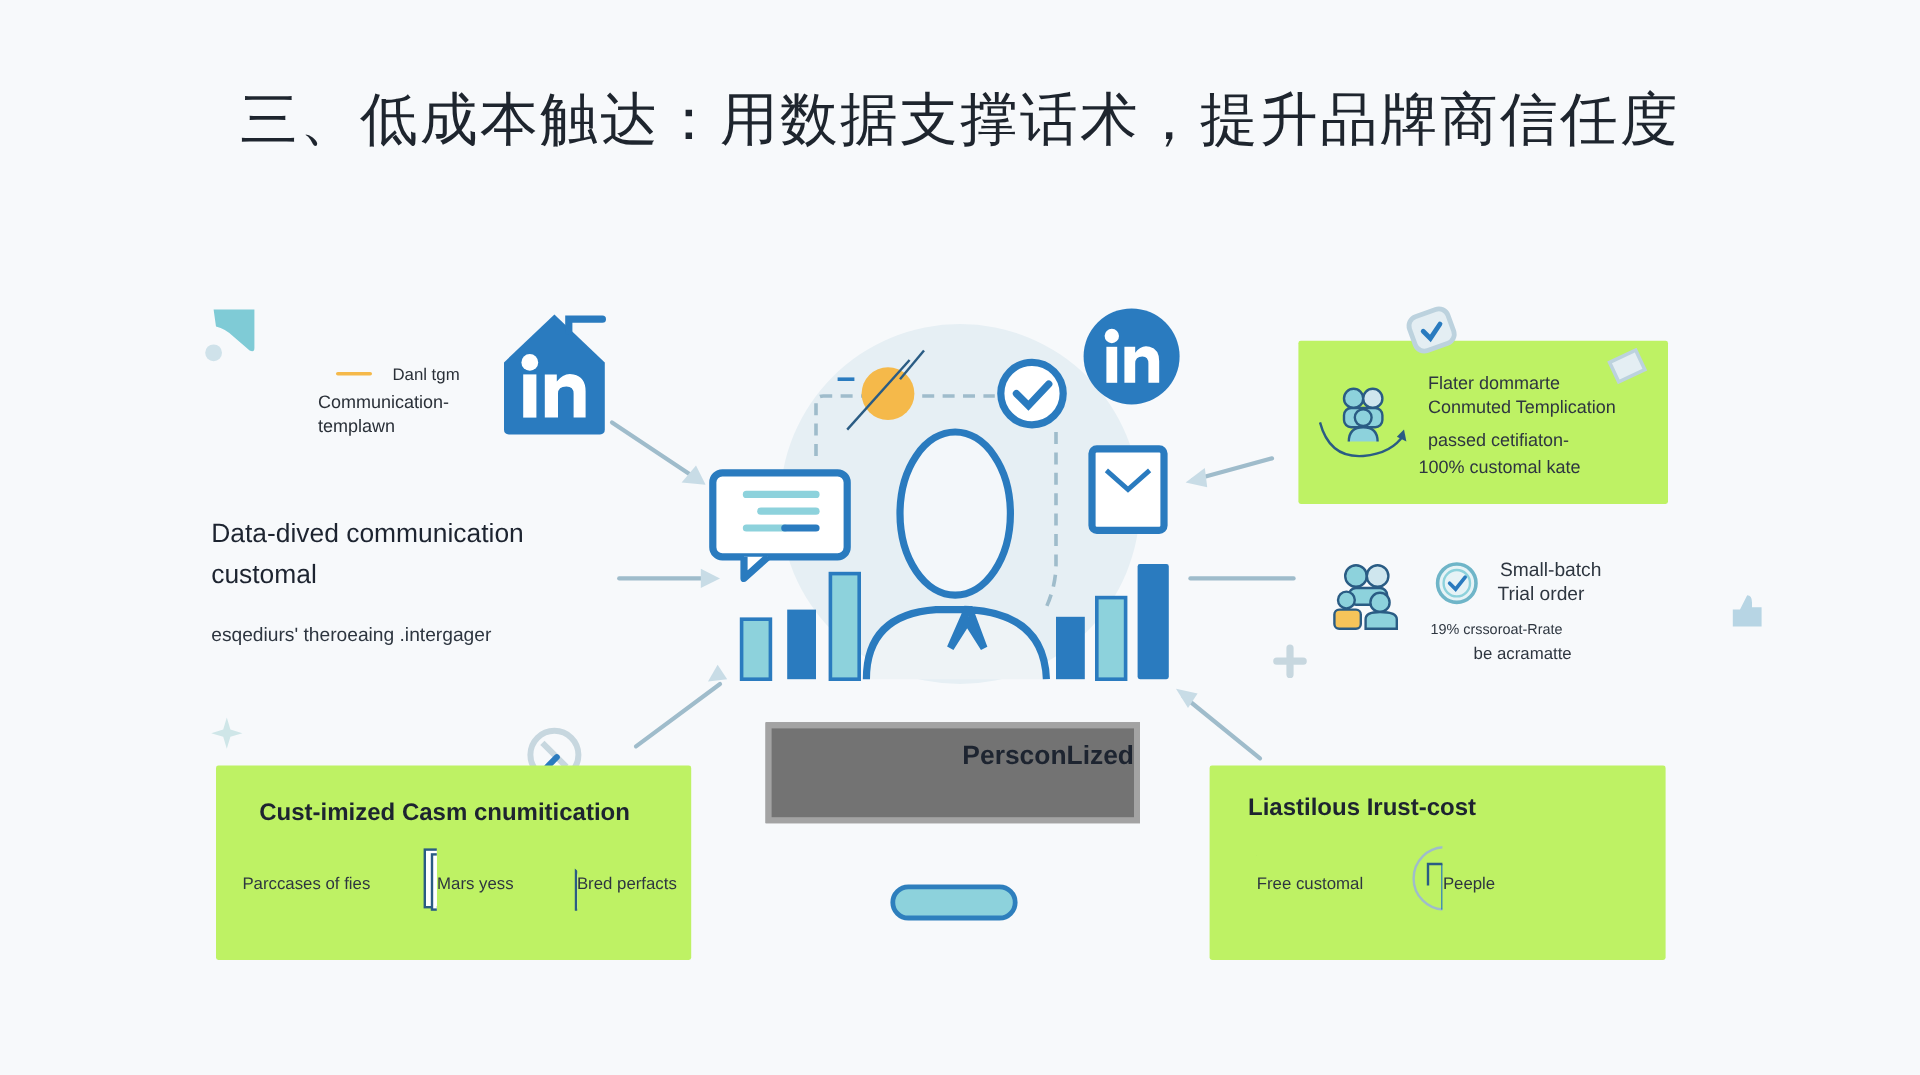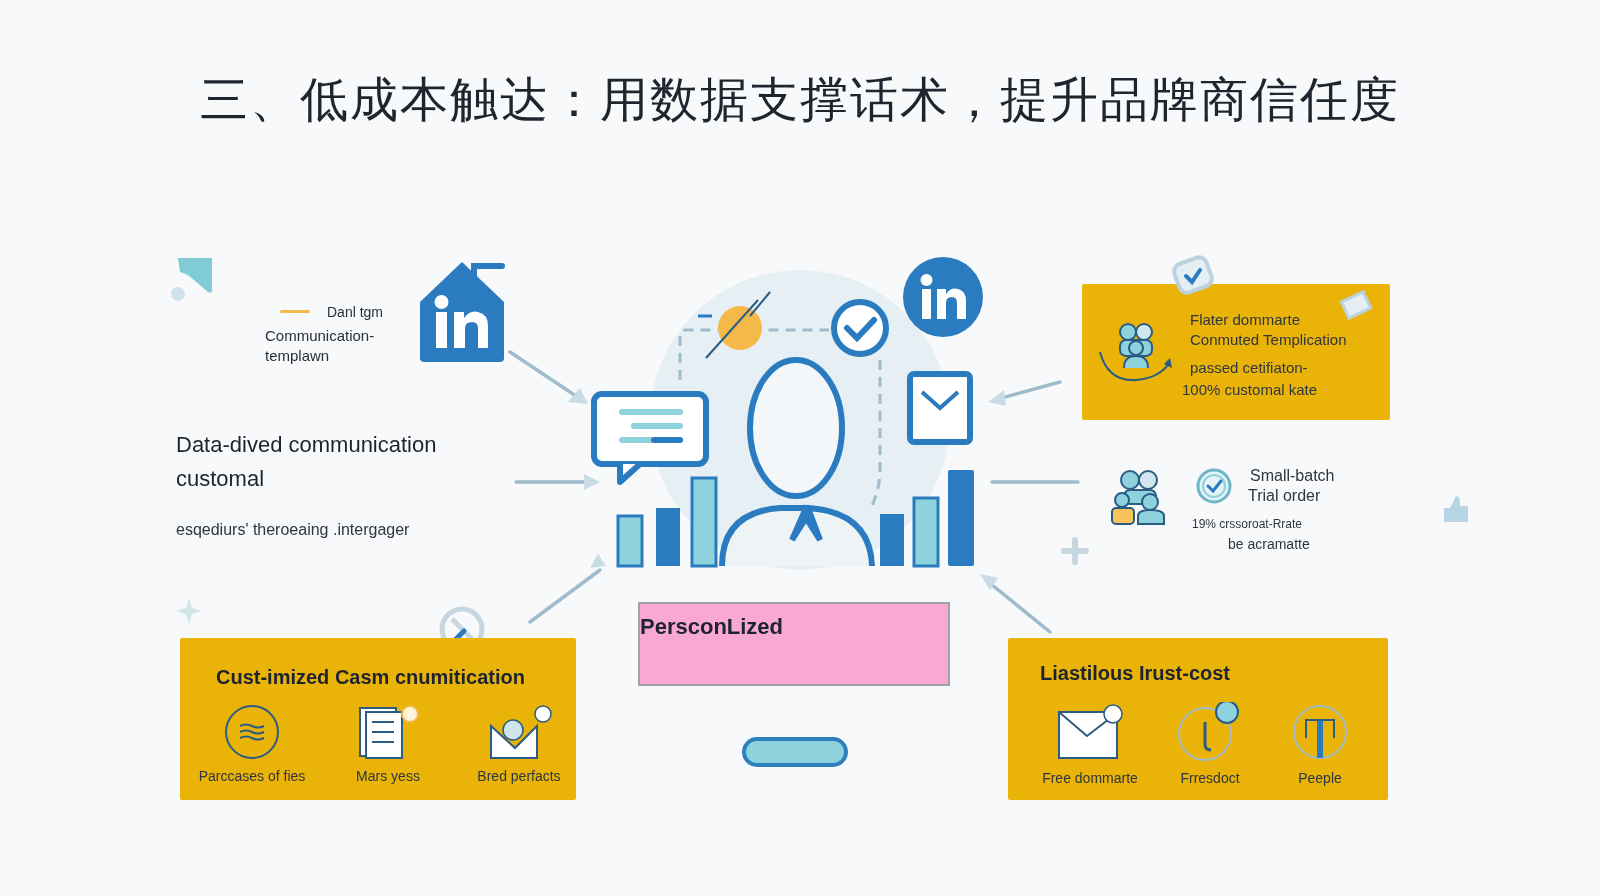--- a/index.html
+++ b/index.html
@@ -19,29 +19,29 @@
     .abs { position: absolute; }
     .glow {
       position: absolute; left: 650px; top: 270px; width: 300px; height: 300px;
       border-radius: 50%; background: #e6eff4;
     }
     
     .tl-small { font-size: 15px; color: #2a3038; line-height: 21px; }
     .heading-md { font-size: 22px; font-weight: normal; color: #1d2430; line-height: 34px; }
     .body-md { font-size: 16px; color: #2e3640; line-height: 24px; }
     .card {
-      position: absolute; background: #eab308; border-radius: 2px;
+      position: absolute; background: #bef264; border-radius: 2px;
     }
     .card-title { font-size: 20px; font-weight: bold; color: #1d2430; }
     .icon-row { position: absolute; display: flex; }
-    .icon-col { display: flex; flex-direction: column; align-items: center; }
+    .icon-col { display: flex; align-items: center; }
     .icon-label { font-size: 14px; color: #2e3640; margin-top: 8px; white-space: nowrap; }
     .center-box {
       position: absolute; left: 638px; top: 602px; width: 312px; height: 84px;
-      border: 2px solid #a3a3a3; background: #f9a8d4; text-align: left;
+      border: 5px solid #a3a3a3; background: #737373; text-align: right;
     }
     .center-box .l1 { font-size: 22px; font-weight: bold; margin-top: 10px; color: #1d2430; }
     .center-box .l2 { font-size: 32px; font-weight: bold; color: #1d2430; line-height: 36px; }
     .pill {
       position: absolute; left: 742px; top: 737px; width: 106px; height: 30px;
       border-radius: 15px; background: #8dd2dc; border: 4px solid #2e7fbd;
     }
     .right-text { font-size: 15px; color: #2e3640; line-height: 20px; }
   </style>
 </head>
@@ -240,29 +240,21 @@
 
   <div class="card" style="left:1008px;top:638px;width:380px;height:162px">
     <div class="abs card-title" style="left:32px;top:24px">Liastilous Irust-cost</div>
     <div class="icon-row" style="left:36px;top:64px;gap:38px">
       <div class="icon-col" style="width:92px">
         <svg width="70" height="60">
           <rect x="4" y="10" width="58" height="46" fill="#fff" stroke="#2a5c84" stroke-width="2"></rect>
           <path d="M4 10 L32 34 L58 14" stroke="#2a5c84" stroke-width="2" fill="none"></path>
           <circle cx="58" cy="12" r="9" fill="#fff" stroke="#2a5c84" stroke-width="1.5"></circle>
         </svg>
-        <div class="icon-label">Free dommarte</div>
-      </div>
-      <div class="icon-col" style="width:72px">
-        <svg width="70" height="60">
-          <circle cx="30" cy="32" r="26" fill="none" stroke="#9fbccb" stroke-width="2"></circle>
-          <path d="M30 20 V42 Q30 48 36 48" stroke="#2a5c84" stroke-width="3" fill="none"></path>
-          <circle cx="52" cy="10" r="11" fill="#8dd2dc" stroke="#2a5c84" stroke-width="2"></circle>
-        </svg>
-        <div class="icon-label">Frresdoct</div>
+        <div class="icon-label">Free customal</div>
       </div>
       <div class="icon-col" style="width:72px">
         <svg width="60" height="60">
           <circle cx="30" cy="30" r="26" fill="none" stroke="#9fbccb" stroke-width="2"></circle>
           <rect x="27" y="18" width="6" height="38" fill="#2a7bbf"></rect>
           <path d="M16 36 V18 H44 V36" stroke="#2a5c84" stroke-width="2" fill="none"></path>
         </svg>
         <div class="icon-label">Peeple</div>
       </div>
     </div>

